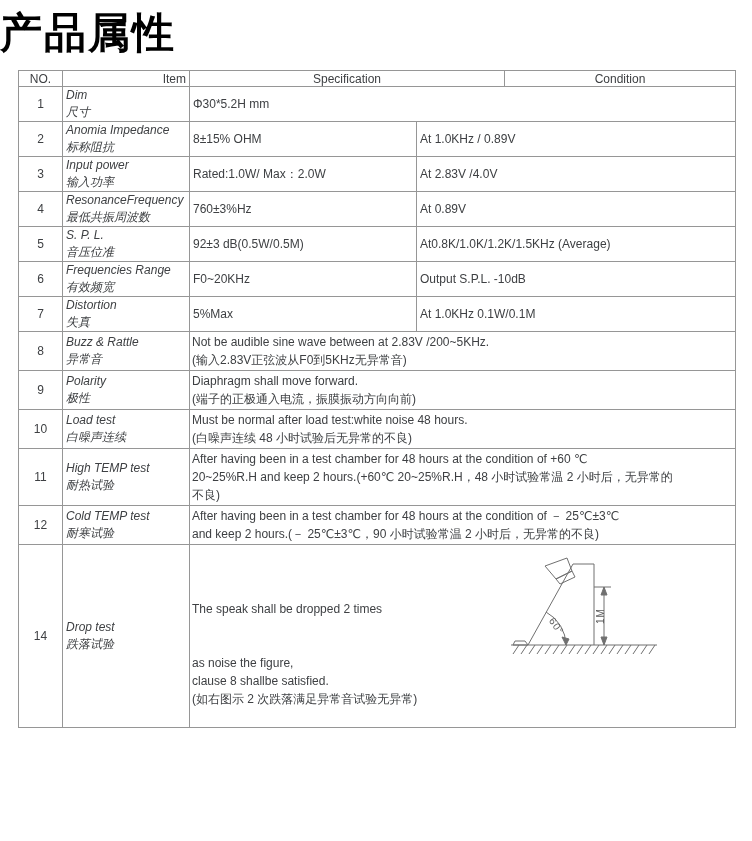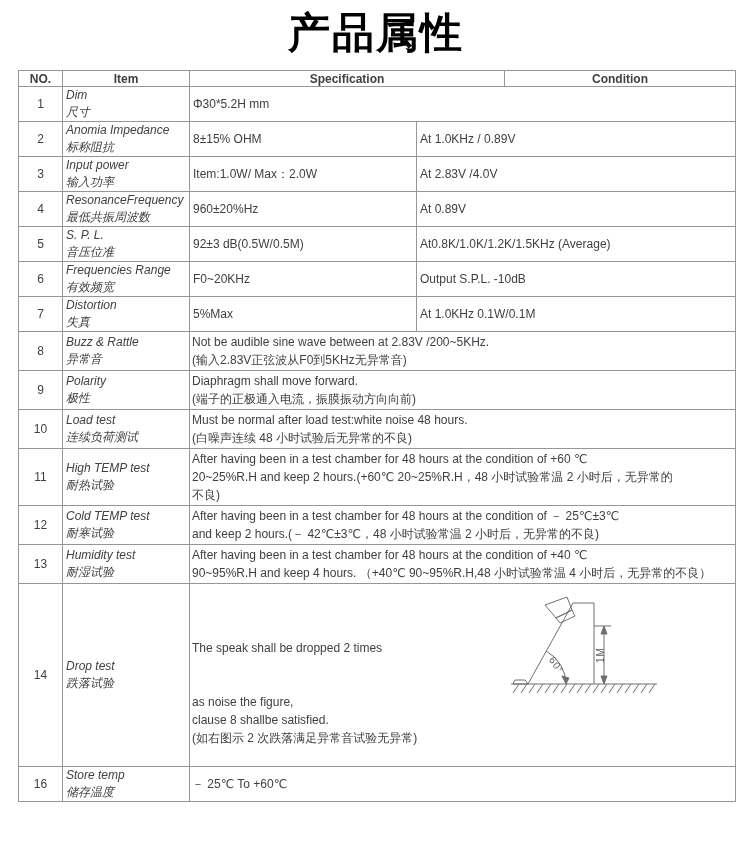--- a/index.html
+++ b/index.html
@@ -6,35 +6,35 @@
   html, body { margin: 0; padding: 0; }
   body {
     width: 752px; height: 841px;
     background: #ffffff;
     font-family: "Liberation Sans", "DejaVu Sans", sans-serif;
     color: #3e4043;
   }
   .page { position: relative; width: 752px; height: 841px; overflow: hidden; }
   .title {
     margin: 6px 0 10px 0;
-    text-align: center;
+    text-align: left;
     font-size: 42px; line-height: 54px;
     font-weight: bold; color: #000000; letter-spacing: 2px;
   }
   table.spec {
     border-collapse: collapse;
     table-layout: fixed;
     width: 717px;
     margin-left: 18px;
     font-size: 12px;
     color: #3e4043;
   }
   th, td { border: 1px solid #969696; padding: 0 3px; overflow: hidden; }
-  th { height: 16px; font-weight: bold; text-align: center; }
-  th.h-item { text-align: center; }
+  th { height: 16px; font-weight: normal; text-align: center; }
+  th.h-item { text-align: right; }
   td { height: 34px; vertical-align: middle; }
   .c-no { text-align: center; }
   .c-item div { line-height: 17px; white-space: nowrap; font-style: italic; }
   .c-center { text-align: left; }
   .c-lines { padding: 1px 2px; }
   .line { line-height: 18px; min-height: 18px; white-space: nowrap; }
   .c-figure { height: 183px; vertical-align: top; padding-top: 55px; position: relative; margin-left: 20px; }
   .fig-wrap { position: absolute; top: 9px; right: 70px; width: 160px; height: 102px; }
   .fig-wrap svg text { font-size: 10px; fill: #5a5a5a; letter-spacing: 1px; }
 </style>
@@ -78,30 +78,30 @@
           </td>
           <td class="c-center">8±15% OHM</td>
           <td class="c-center" colspan="2">At 1.0KHz / 0.89V</td>
         </tr>
         <tr>
           <td class="c-no">3</td>
           <td class="c-item">
             <div>Input power</div>
             <div>输入功率</div>
           </td>
-          <td class="c-center">Item:1.0W/ Max：2.0W</td>
+          <td class="c-center">Rated:1.0W/ Max：2.0W</td>
           <td class="c-center" colspan="2">At 2.83V /4.0V</td>
         </tr>
         <tr>
           <td class="c-no">4</td>
           <td class="c-item">
             <div>ResonanceFrequency</div>
             <div>最低共振周波数</div>
           </td>
-          <td class="c-center">960±20%Hz</td>
+          <td class="c-center">760±3%Hz</td>
           <td class="c-center" colspan="2">At 0.89V</td>
         </tr>
         <tr>
           <td class="c-no">5</td>
           <td class="c-item">
             <div>S. P. L.</div>
             <div>音压位准</div>
           </td>
           <td class="c-center">92±3 dB(0.5W/0.5M)</td>
           <td class="c-center" colspan="2">At0.8K/1.0K/1.2K/1.5KHz (Average)</td>
@@ -143,21 +143,21 @@
           </td>
           <td class="c-lines" colspan="3">
             <div class="line">Diaphragm shall move forward.</div>
             <div class="line">(端子的正极通入电流，振膜振动方向向前)</div>
           </td>
         </tr>
         <tr>
           <td class="c-no">10</td>
           <td class="c-item">
             <div>Load test</div>
-            <div>连续负荷测试</div>
+            <div>白噪声连续</div>
           </td>
           <td class="c-lines" colspan="3">
             <div class="line">Must be normal after load test:white noise 48 hours.</div>
             <div class="line">(白噪声连续 48 小时试验后无异常的不良)</div>
           </td>
         </tr>
         <tr>
           <td class="c-no">11</td>
           <td class="c-item">
             <div>High TEMP test</div>
@@ -170,32 +170,21 @@
           </td>
         </tr>
         <tr>
           <td class="c-no">12</td>
           <td class="c-item">
             <div>Cold TEMP test</div>
             <div>耐寒试验</div>
           </td>
           <td class="c-lines" colspan="3">
             <div class="line">After having been in a test chamber for 48 hours at the condition of － 25℃±3℃</div>
-            <div class="line">and keep 2 hours.(－ 42℃±3℃，48 小时试验常温 2 小时后，无异常的不良)</div>
-          </td>
-        </tr>
-        <tr>
-          <td class="c-no">13</td>
-          <td class="c-item">
-            <div>Humidity test</div>
-            <div>耐湿试验</div>
-          </td>
-          <td class="c-lines" colspan="3">
-            <div class="line">After having been in a test chamber for 48 hours at the condition of +40 ℃</div>
-            <div class="line">90~95%R.H and keep 4 hours.  （+40℃ 90~95%R.H,48 小时试验常温 4 小时后，无异常的不良）</div>
+            <div class="line">and keep 2 hours.(－ 25℃±3℃，90 小时试验常温 2 小时后，无异常的不良)</div>
           </td>
         </tr>
         <tr>
           <td class="c-no">14</td>
           <td class="c-item">
             <div>Drop test</div>
             <div>跌落试验</div>
           </td>
           <td class="c-lines c-figure" colspan="3">
             <div class="line">The speak shall be dropped 2 times</div>
@@ -221,26 +210,16 @@
           <line x1="99" y1="33" x2="99" y2="91"></line>
           <polygon points="99,33 96,41 102,41" fill="#707070"></polygon>
           <polygon points="99,91 96,83 102,83" fill="#707070"></polygon>
         </g>
         <text x="52" y="76" text-anchor="middle" transform="rotate(55 52 72)">60°</text>
         <text x="96" y="65" text-anchor="middle" transform="rotate(-90 96 62)">1M</text>
       </svg>
     </span>
   </td>
         </tr>
-        <tr>
-          <td class="c-no">16</td>
-          <td class="c-item">
-            <div>Store temp</div>
-            <div>储存温度</div>
-          </td>
-          <td class="c-lines" colspan="3">
-            <div class="line">－ 25℃ To +60℃</div>
-          </td>
-        </tr>
       </tbody>
   </table>
 
 </div>
 
 </body></html>

